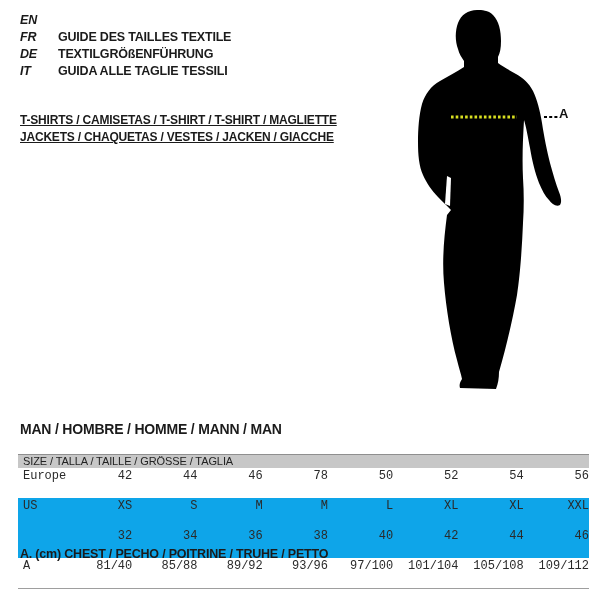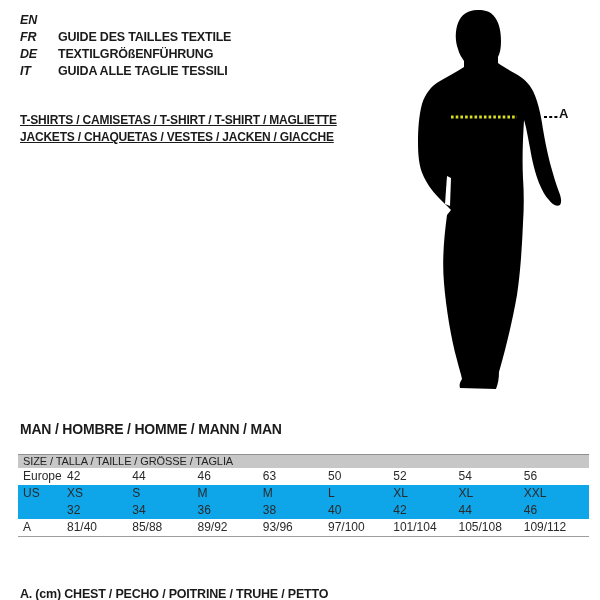--- a/index.html
+++ b/index.html
@@ -26,26 +26,26 @@
   
   .size-table{
     position:absolute;left:18px;top:446px;width:571px;
     border-top:1px solid #8f8f8f;border-bottom:1px solid #9e9e9e;
     font-size:12px;color:#2a2a2a;margin-top:8px;
   }
   .t-header{
     height:13px;line-height:13px;background:#c7c7c7;color:#222;
     font-size:11px;padding-left:5px;letter-spacing:-0.1px;
   }
-  .t-row{display:flex;height:17px;line-height:17px;}
+  .t-row{display:flex;height:30px;line-height:17px;font-family:Liberation Mono, monospace;}
   .t-row.striped{background:#0ea5e9;}
   .t-label{flex:0 0 49px;width:49px;box-sizing:border-box;padding-left:5px;text-align:left;}
-  .t-val{flex:1;text-align:left;}
+  .t-val{flex:1;text-align:right;}
   
-  .footnote{position:absolute;left:20px;top:547px;font-weight:700;font-size:12.5px;letter-spacing:-0.2px;white-space:nowrap;margin-top:40px;}
+  .footnote{position:absolute;left:20px;top:547px;font-weight:700;font-size:12.5px;letter-spacing:-0.2px;white-space:nowrap;}
 </style>
 </head>
 <body>
 
 <div id="stage">
 
   <div class="lang-list">
     <div class="lang-row">
       <span class="lang-code">EN</span>
     </div>
@@ -90,21 +90,21 @@
   <div class="section-title">MAN / HOMBRE / HOMME / MANN / MAN</div>
 
   <div class="size-table">
     <div class="t-header">SIZE / TALLA / TAILLE / GRÖSSE / TAGLIA</div>
 
     <div class="t-row">
       <span class="t-label">Europe</span>
       <span class="t-val">42</span>
       <span class="t-val">44</span>
       <span class="t-val">46</span>
-      <span class="t-val">63</span>
+      <span class="t-val">78</span>
       <span class="t-val">50</span>
       <span class="t-val">52</span>
       <span class="t-val">54</span>
       <span class="t-val">56</span>
     </div>
 
     <div class="t-row striped">
       <span class="t-label">US</span>
       <span class="t-val">XS</span>
       <span class="t-val">S</span>

